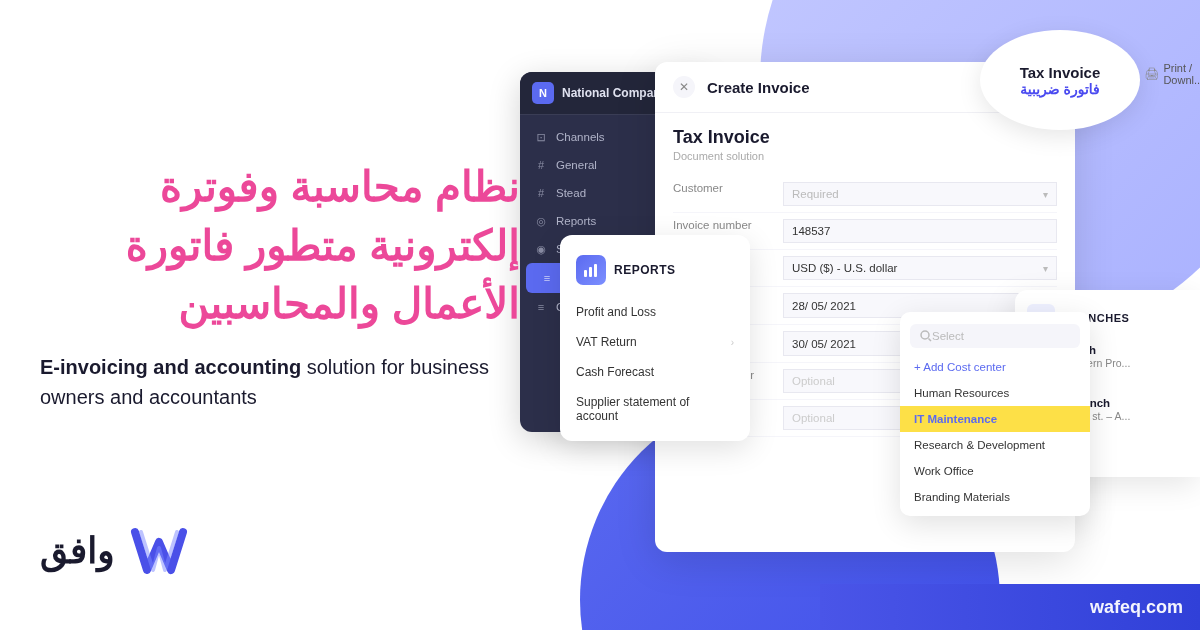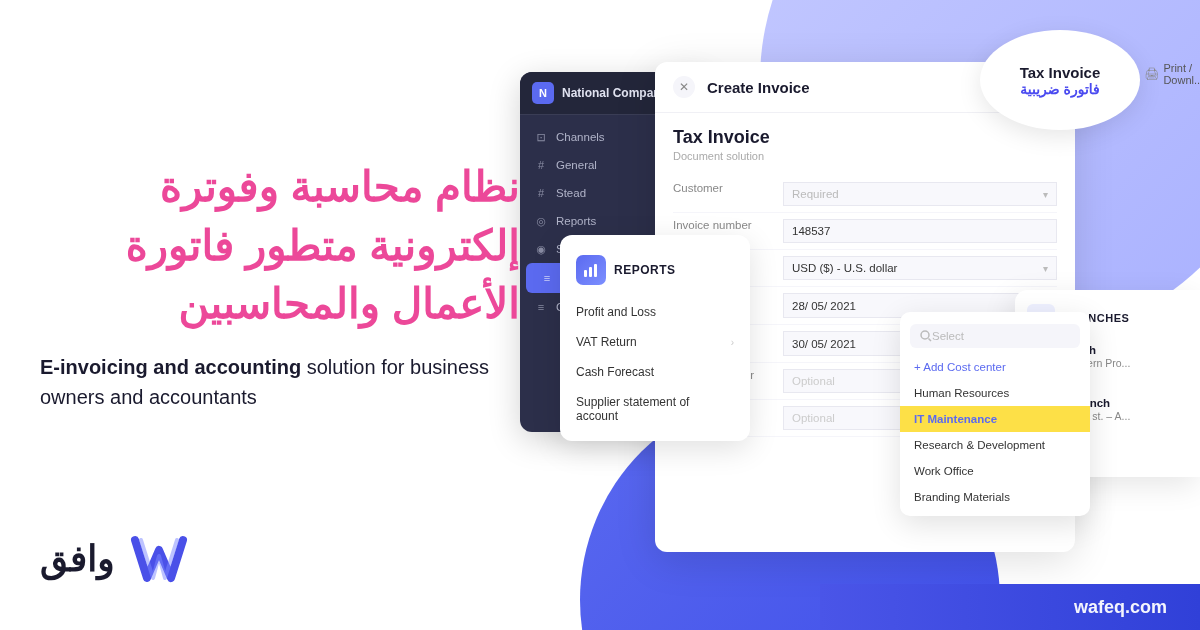--- a/index.html
+++ b/index.html
@@ -67,21 +67,21 @@
     }
     .english-subtitle strong {
       font-weight: 700;
     }
     .logo-area {
       display: flex;
       align-items: center;
       gap: 12px;
       margin-top: auto;
       position: absolute;
-      bottom: 44px;
+      bottom: 52px;
       left: 0;
     }
     .logo-arabic {
       font-size: 36px;
       font-weight: 800;
       color: #1a1a2e;
       direction: rtl;
     }
     .logo-icon {
       width: 64px;
@@ -419,21 +419,21 @@
     .bottom-bar {
       position: absolute;
       bottom: 0;
       right: 0;
       width: 380px;
       height: 46px;
       background: linear-gradient(90deg, #4a55e8, #3040d8);
       display: flex;
       align-items: center;
       justify-content: flex-end;
-      padding-right: 33px;
+      padding-right: 17px;
       border-radius: 0;
       z-index: 20;
     }
     .bottom-url {
       color: #fff;
       font-size: 18px;
       font-weight: 600;
       opacity: 0.95;
     }
 

